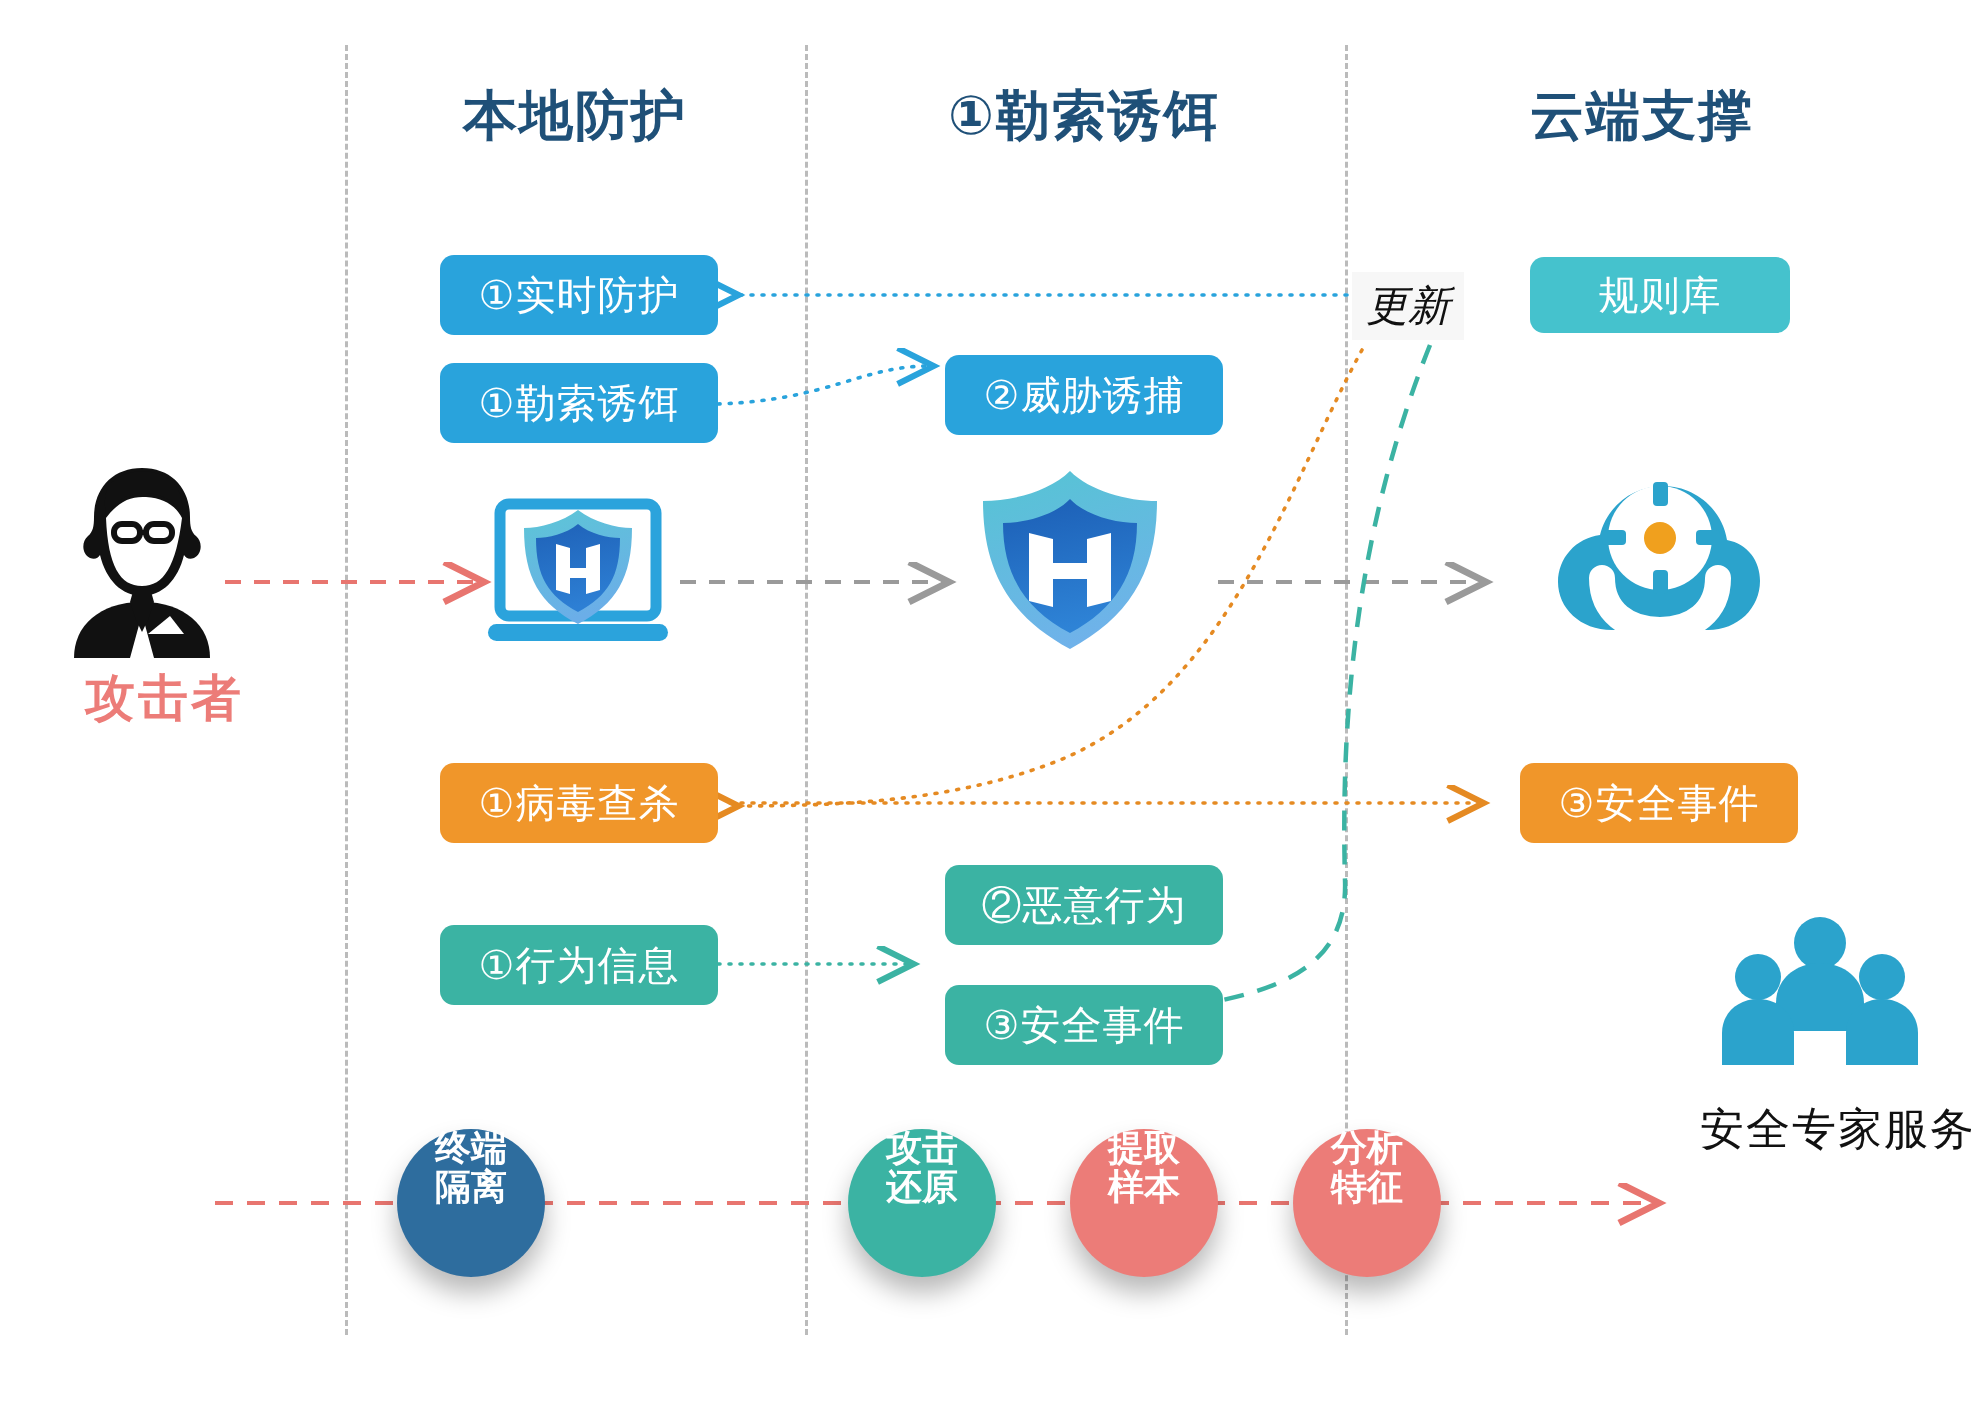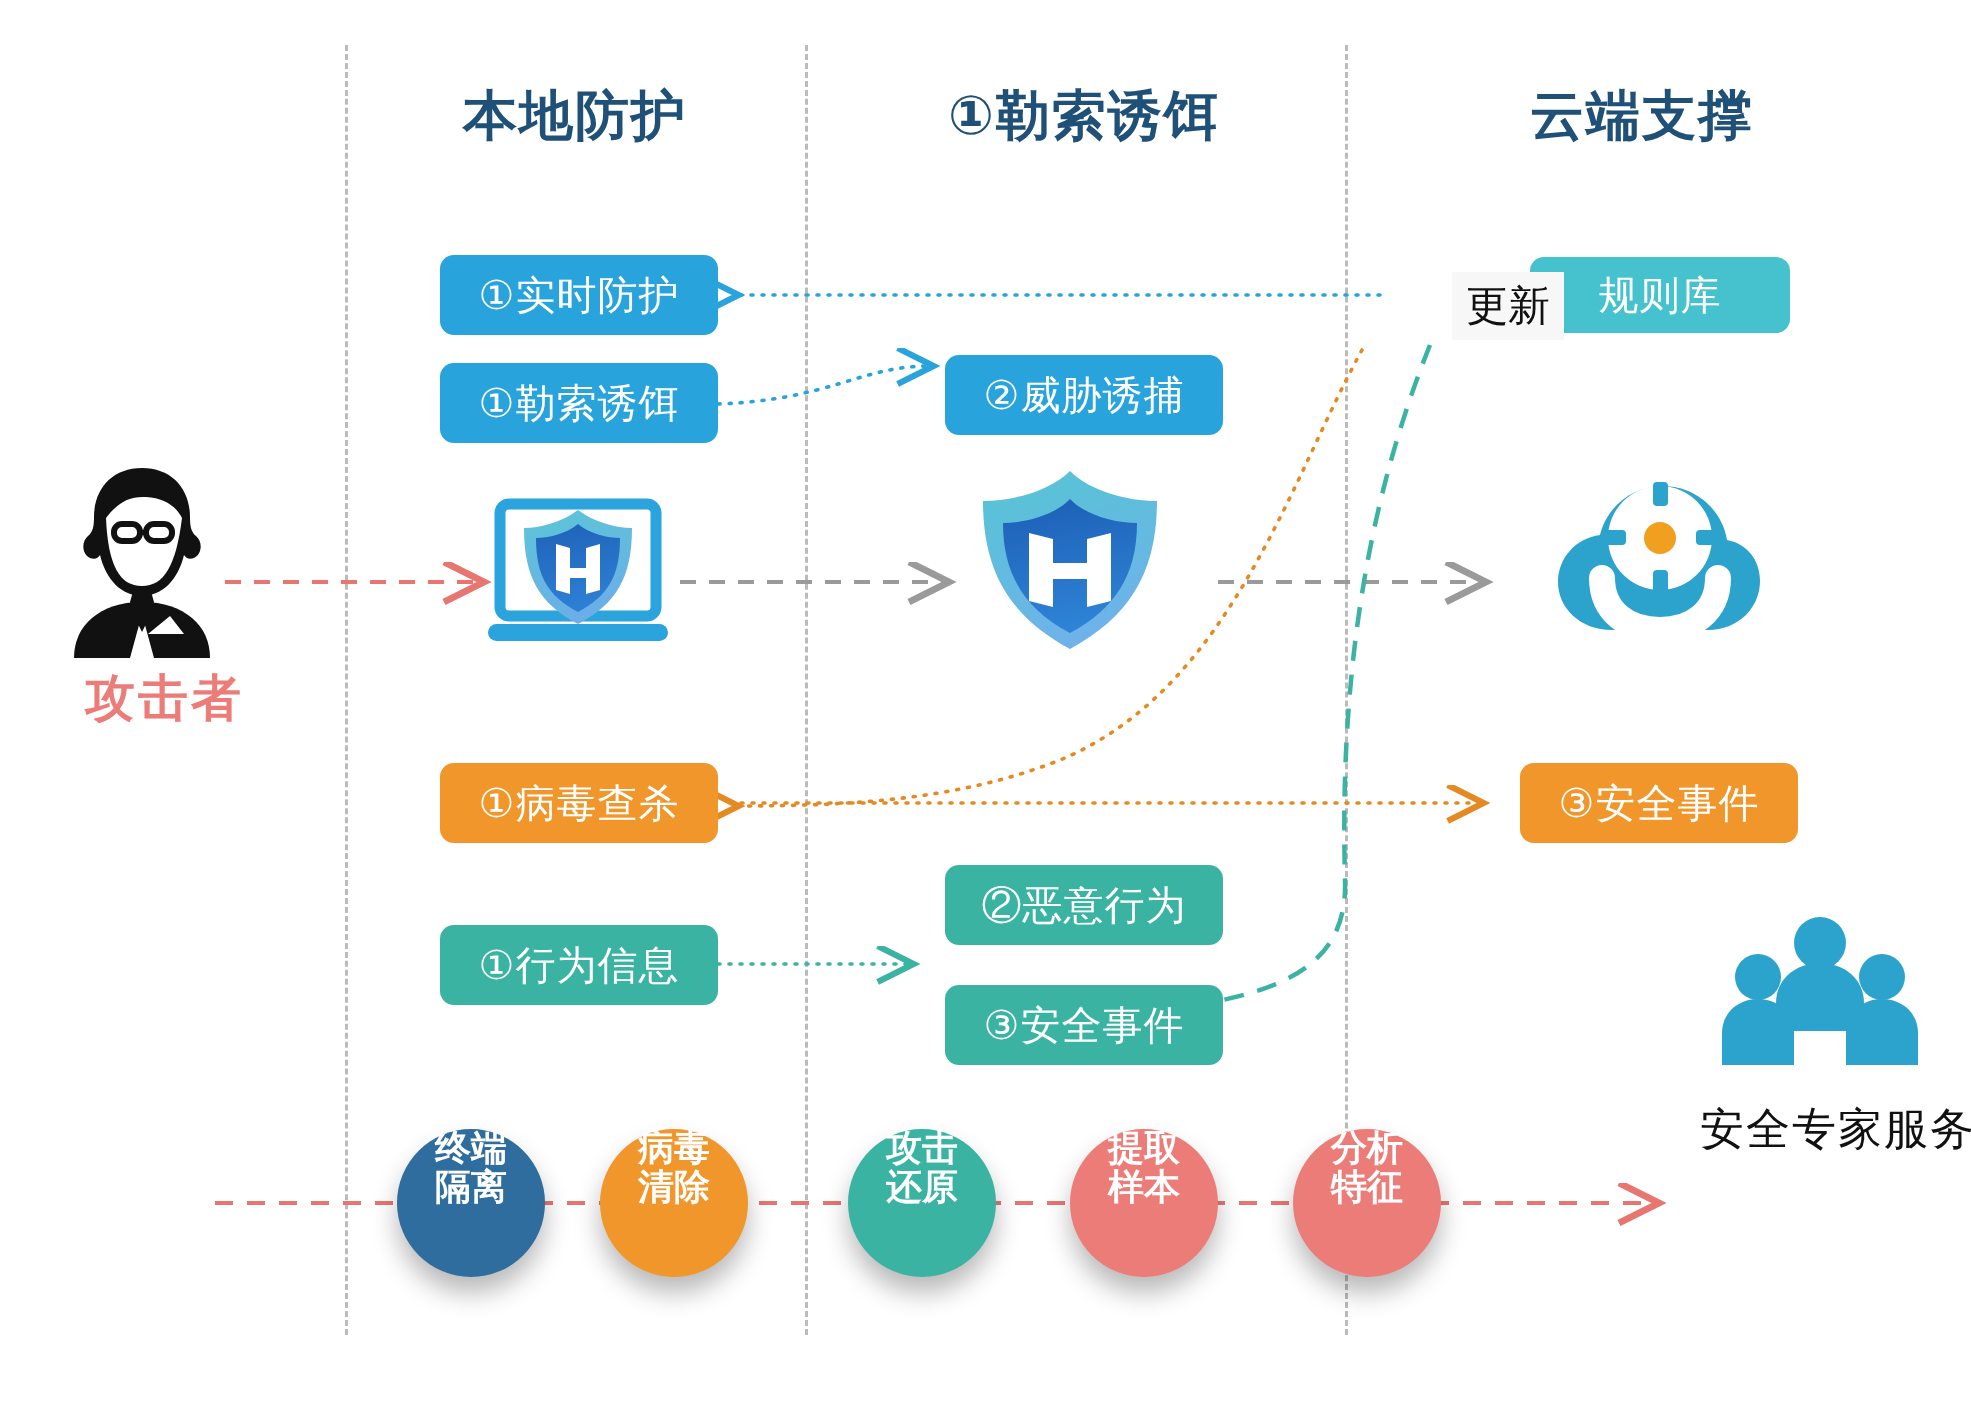--- a/index.html
+++ b/index.html
@@ -275,29 +275,25 @@
   <div class="pill pill-blue" style="left:945px;top:355px;width:278px;height:80px;">②威胁诱捕</div>
   <div class="pill pill-cyan" style="left:1530px;top:257px;width:260px;height:76px;">规则库</div>
 
   <div class="pill pill-orange" style="left:440px;top:763px;width:278px;height:80px;">①病毒查杀</div>
   <div class="pill pill-orange" style="left:1520px;top:763px;width:278px;height:80px;">③安全事件</div>
 
   <div class="pill pill-teal" style="left:440px;top:925px;width:278px;height:80px;">①行为信息</div>
   <div class="pill pill-teal" style="left:945px;top:865px;width:278px;height:80px;font-family:Liberation Serif, serif;">②恶意行为</div>
   <div class="pill pill-teal" style="left:945px;top:985px;width:278px;height:80px;">③安全事件</div>
 
-  <div class="update-label" style="left:1452px;top:272px;">更新</div>
+  <div class="update-label" style="left:1352px;top:272px;font-style:italic;">更新</div>
 
   <div class="circ c-navy" style="left:397px;top:1129px;">
     <span>终端</span>
     <span>隔离</span>
-  </div>
-  <div class="circ c-orange" style="left:600px;top:1129px;">
-    <span>病毒</span>
-    <span>清除</span>
   </div>
   <div class="circ c-teal" style="left:848px;top:1129px;">
     <span>攻击</span>
     <span>还原</span>
   </div>
   <div class="circ c-red" style="left:1070px;top:1129px;">
     <span>提取</span>
     <span>样本</span>
   </div>
   <div class="circ c-red" style="left:1293px;top:1129px;">

